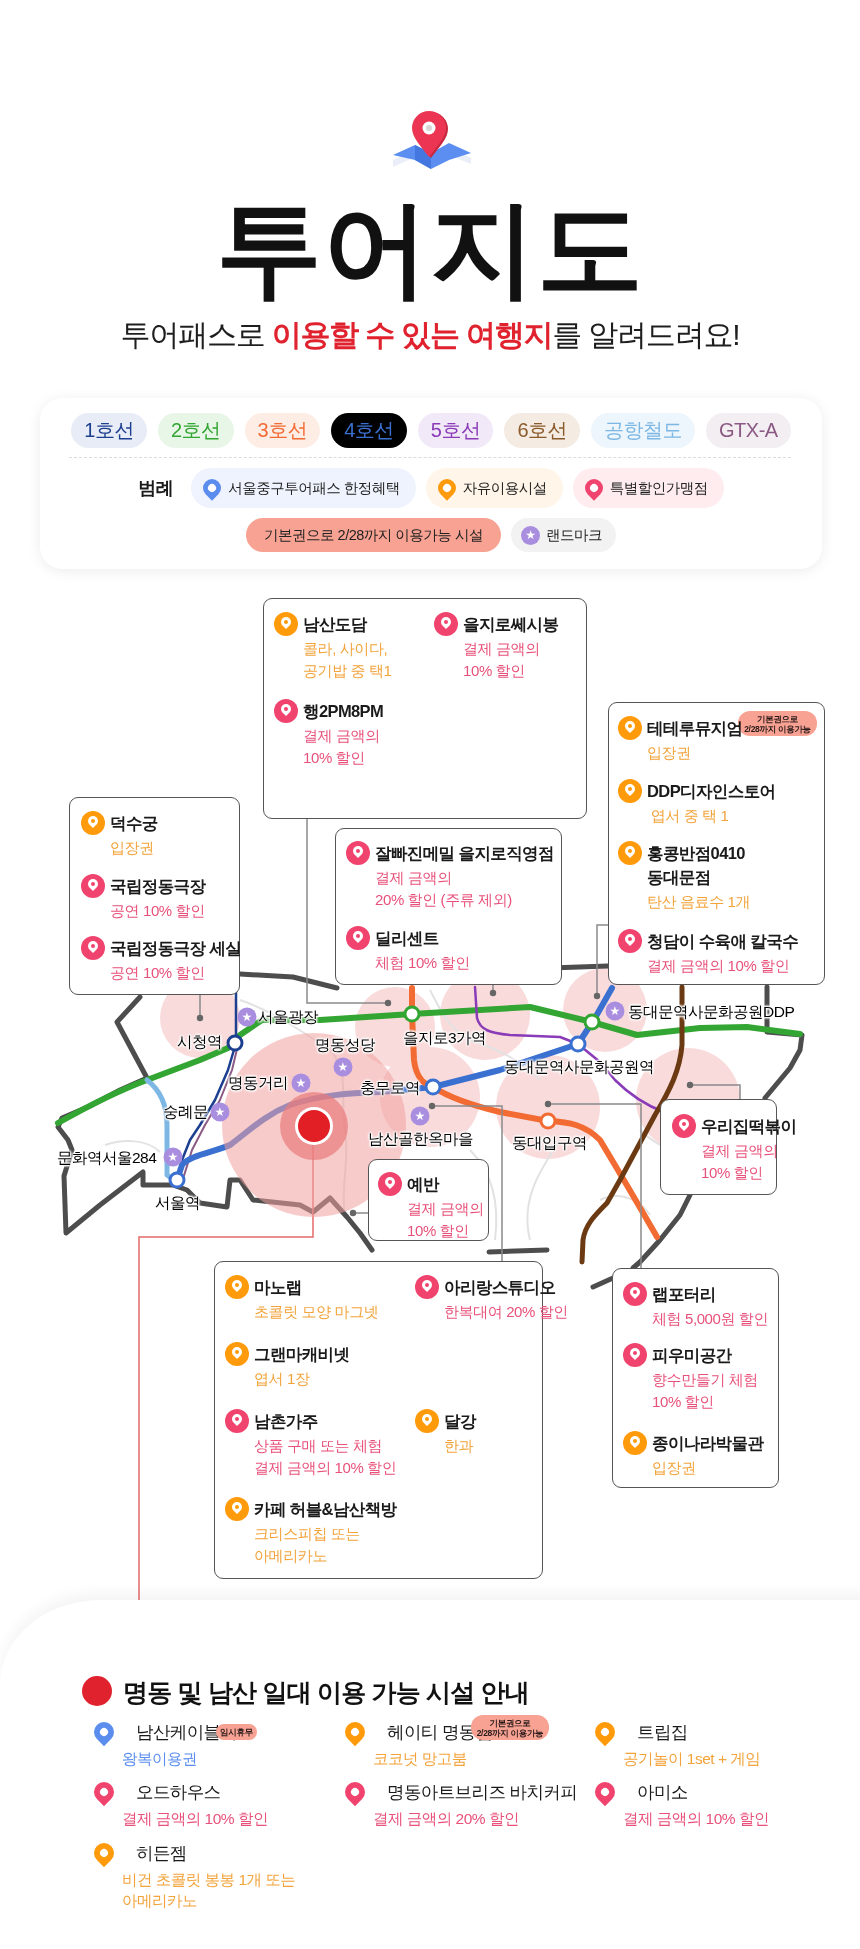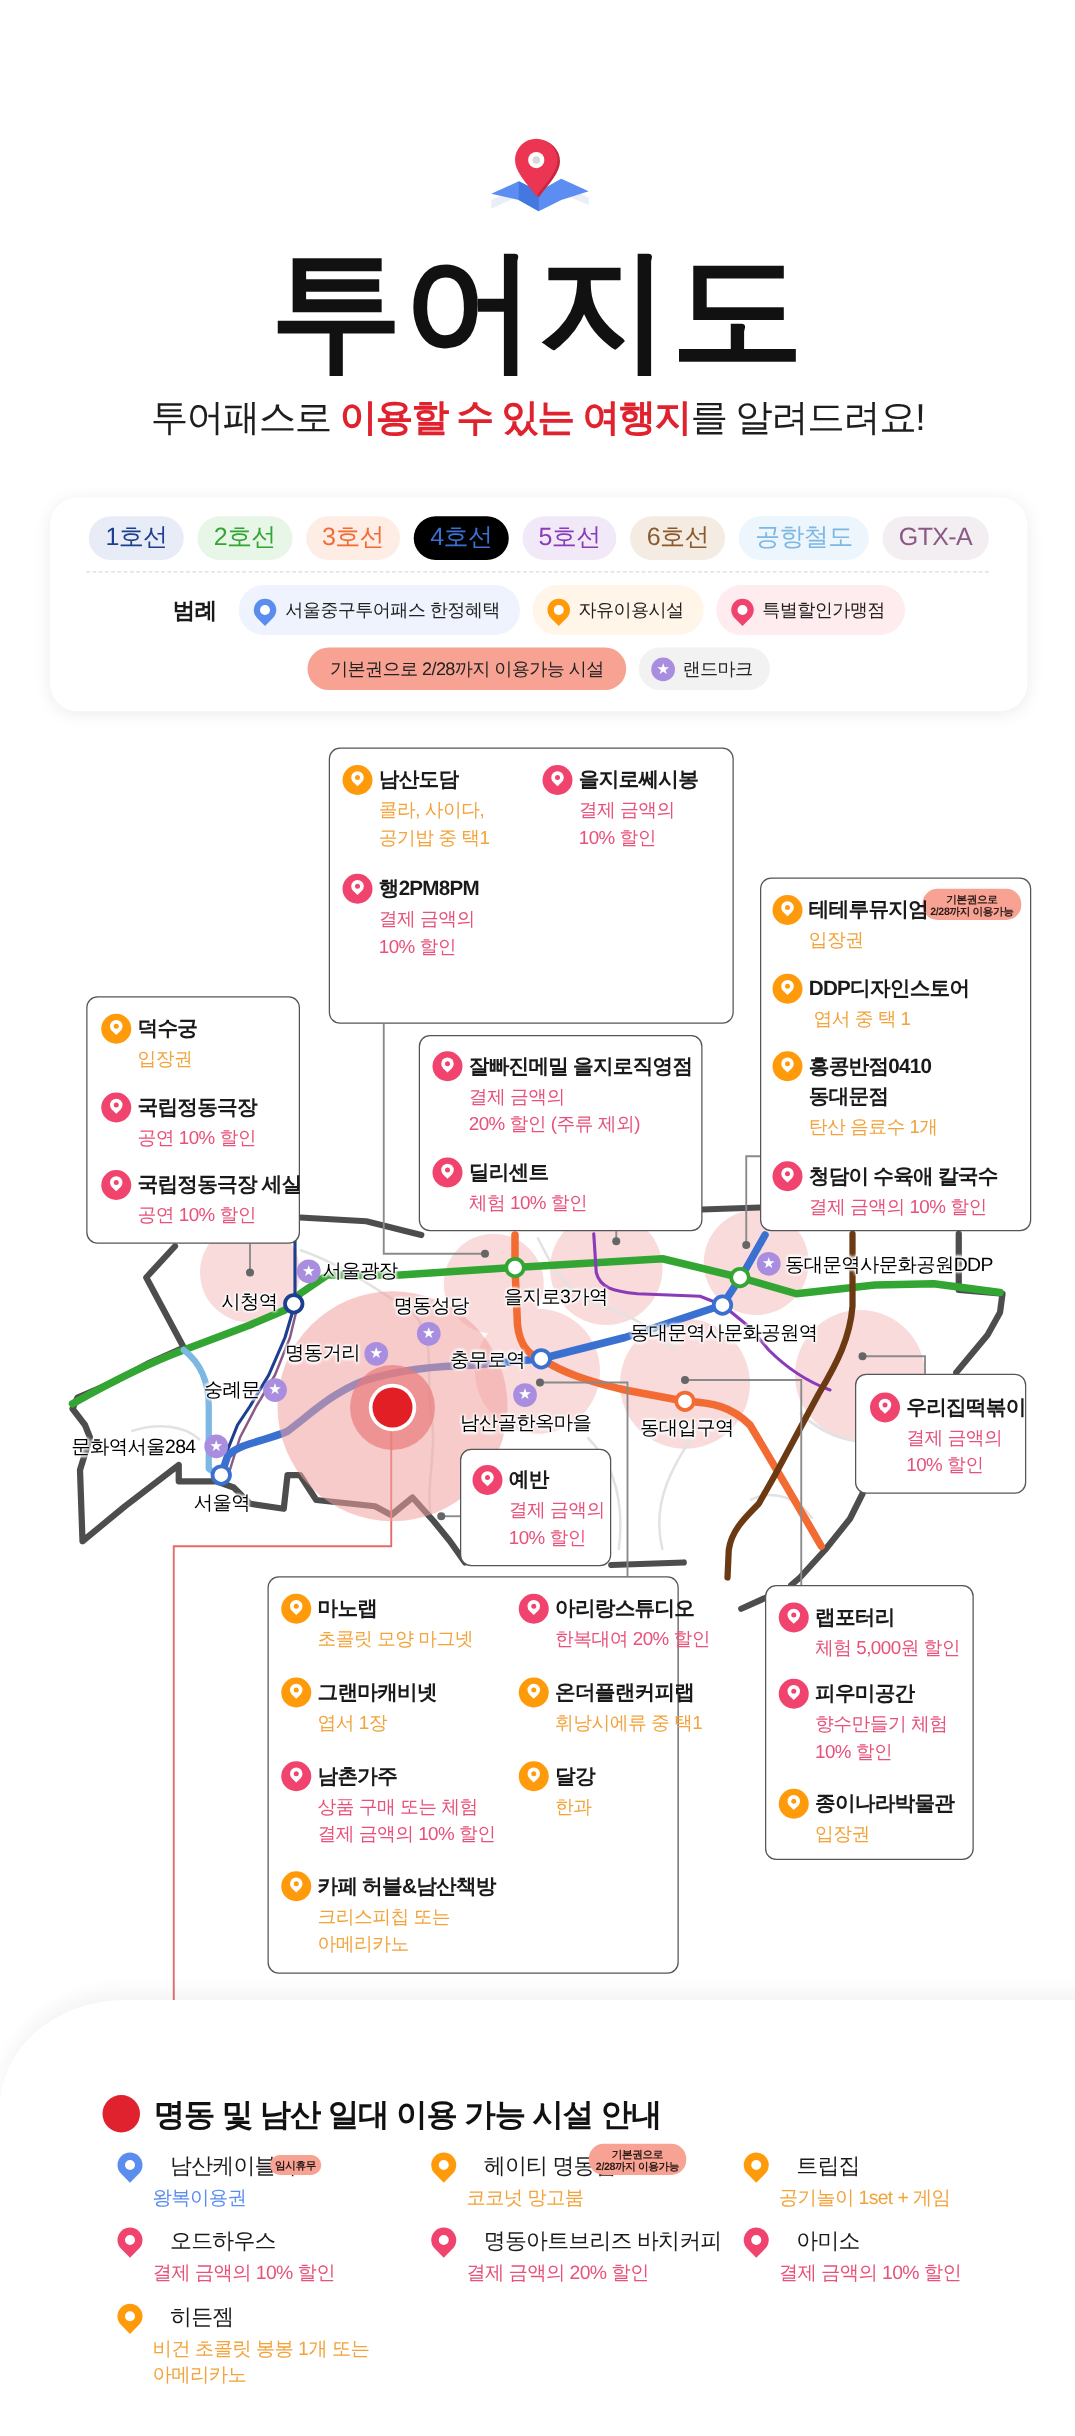--- a/index.html
+++ b/index.html
@@ -304,30 +304,30 @@
       <div class="ds pink">결제 금액의
 20% 할인 (주류 제외)</div>
     </div>
     <div class="mitem" style="left:10px;top:97px">
       <span class="pin pink"></span>
       <div class="nm">딜리센트</div>
       <div class="ds pink">체험 10% 할인</div>
     </div>
   </div>
 
-  <div class="mbox" style="left:368px;top:1159px;width:121px;height:94px">
+  <div class="mbox" style="left:368px;top:1159px;width:121px;height:82px">
     <div class="mitem" style="left:9px;top:12px">
       <span class="pin pink"></span>
       <div class="nm">예반</div>
       <div class="ds pink">결제 금액의
 10% 할인</div>
     </div>
   </div>
 
-  <div class="mbox" style="left:684px;top:1099px;width:137px;height:96px">
+  <div class="mbox" style="left:660px;top:1099px;width:117px;height:96px">
     <div class="mitem" style="left:11px;top:14px">
       <span class="pin pink"></span>
       <div class="nm">우리집떡볶이</div>
       <div class="ds pink">결제 금액의
 10% 할인</div>
     </div>
   </div>
 
   <div class="mbox" style="left:214px;top:1261px;width:329px;height:318px">
     <div class="mitem" style="left:10px;top:13px">
@@ -337,25 +337,20 @@
     </div>
     <div class="mitem" style="left:200px;top:13px">
       <span class="pin pink"></span>
       <div class="nm">아리랑스튜디오</div>
       <div class="ds pink">한복대여 20% 할인</div>
     </div>
     <div class="mitem" style="left:10px;top:80px">
       <span class="pin orange"></span>
       <div class="nm">그랜마캐비넷</div>
       <div class="ds orange">엽서 1장</div>
-    </div>
-    <div class="mitem" style="left:200px;top:80px">
-      <span class="pin orange"></span>
-      <div class="nm">온더플랜커피랩</div>
-      <div class="ds orange">휘낭시에류 중 택1</div>
     </div>
     <div class="mitem" style="left:10px;top:147px">
       <span class="pin pink"></span>
       <div class="nm">남촌가주</div>
       <div class="ds pink">상품 구매 또는 체험
 결제 금액의 10% 할인</div>
     </div>
     <div class="mitem" style="left:200px;top:147px">
       <span class="pin orange"></span>
       <div class="nm">달강</div>

